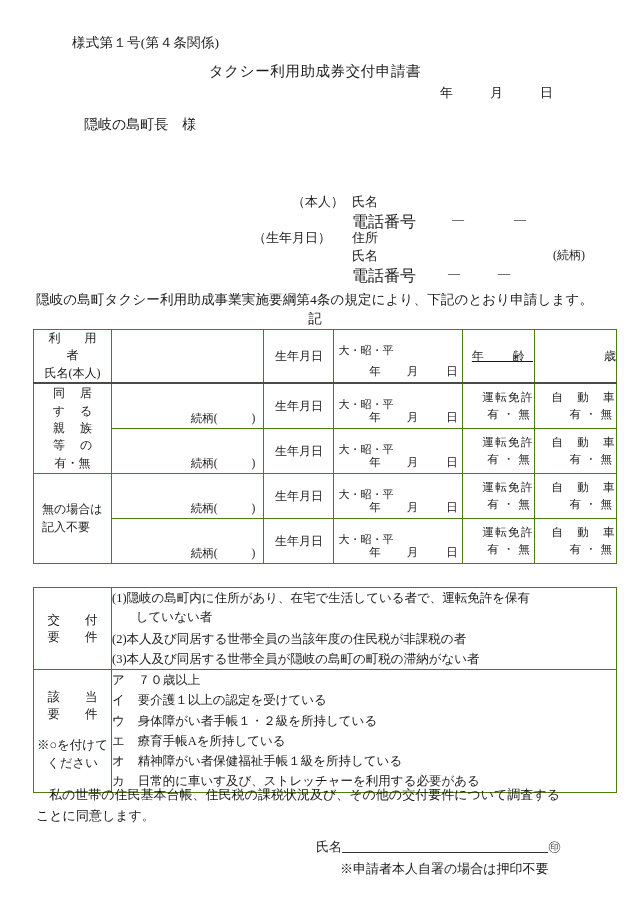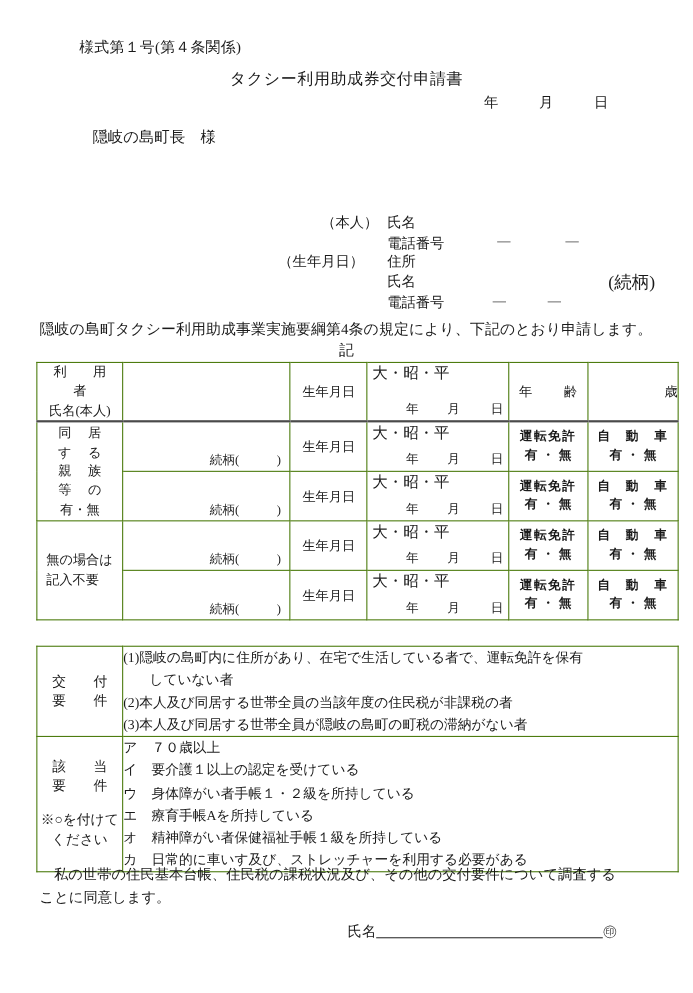--- a/index.html
+++ b/index.html
@@ -52,37 +52,37 @@
   .appl-row {
     font-size: 13px;
   }
   .appl-title { left: 262px; top: 143px; }
   .appl-title .lbl { letter-spacing: 0.65em; }
 
   .honnin { left: 292px; top: 193px; }
   .dairi  { left: 253px; top: 229px; }
 
   .fld-name   { left: 352px; }
-  .fld-tel    { left: 352px; font-size: 13px; font-family: Liberation Serif, serif; }
+  .fld-tel    { left: 352px; font-size: 16px; font-family: Liberation Serif, serif; }
   .fld-addr   { left: 352px; }
 
   .r-name1 { top: 193px; }
   .r-tel1  { top: 212px; }
   .r-addr2 { top: 229px; }
   .r-name2 { top: 247px; }
   .r-tel2  { top: 266px; }
 
   .dash1 { left: 452px; }
   .dash2 { left: 514px; }
   .dash3 { left: 448px; }
   .dash4 { left: 498px; }
   .dash-mark { font-size: 12px; top: 212px; }
   .dash-mark2 { font-size: 12px; top: 266px; }
 
-  .zokugara-r { left: 553px; top: 247px; font-size: 16px; }
+  .zokugara-r { left: 553px; top: 247px; font-size: 12px; }
 
   
   .intro {
     left: 36px; top: 291px;
     font-size: 13.5px;
     letter-spacing: 0.01em;
   }
   .ki {
     left: 0; right: 0; top: 310px;
     text-align: center;
@@ -111,61 +111,60 @@
   .c-label  { width: 78px; text-align: center; }
   .c-name   { width: 152px; }
   .c-bdlbl  { width: 70px; text-align: center; }
   .c-bdval  { width: 128px; }
   .c-ex1    { width: 72px; text-align: center; }
   .c-ex2    { width: 82px; text-align: center; }
 
   .lab-2line { line-height: 1.45; }
   .lab-2line .l1 { letter-spacing: 0.5em; padding-left: 0.5em; }
   .bd-era {
-    position: absolute; left: 4px; top: 1px;
-    font-size: 14px;
+    position: absolute; left: 4px; top: 13px;
+    font-size: 11px;
   }
   .bd-ymd {
     position: absolute; left: 0; right: 4px; bottom: 3px;
     text-align: right;
     font-size: 11.5px;
   }
   .bd-ymd .y { margin-right: 26px; }
   .bd-ymd .m { margin-right: 28px; }
 
   .zoku {
     position: absolute; right: 8px; bottom: 2px;
     font-size: 11.5px;
   }
 
   .two-line {
     line-height: 1.5;
-    text-align: center;
+    text-align: right;
     font-size: 11.5px;
-    font-weight: bold;
   }
   .two-line .u { letter-spacing: 0.12em; }
   .two-line .d { letter-spacing: 0.35em; padding-left: 0.35em; }
 
-  .age-lbl { letter-spacing: 0.7em; padding-left: 0.7em; }
+  .age-lbl { letter-spacing: 0.7em; padding-left: 0.7em; text-decoration: underline; }
   .age-val { text-align: right; padding-right: 10px; }
 
   .thickline { border-top: 2px solid #4a4a4a !important; }
 
   
   #tbl-req {
     left: 33px; top: 587px;
     width: 584px;
     font-size: 12.5px;
   }
   #tbl-req td { vertical-align: middle; }
   .req-lab { width: 78px; text-align: center; }
   .req-body { padding: 5px 6px 5px 8px; line-height: 1.62; }
   .req-body .it { display: block; white-space: nowrap; }
-  .req-body .cont { display: block; padding-left: 1.9em; }
+  .req-body .cont { display: block; padding-left: 1.9em; font-family: Liberation Mono, monospace; }
 
   .req-lab .rl-main { letter-spacing: 0.5em; padding-left: 0.5em; display:block; }
   .req-lab .rl-note { display: block; margin-top: 13px; line-height: 1.45; font-size: 12.5px; }
 
   .abc { display: inline-block; width: 2.05em; }
 
   
   .consent {
     left: 36px; top: 784px;
     width: 568px;
@@ -414,14 +413,15 @@
 
   <div class="abs consent">
     <span class="p1 nowrap">私の世帯の住民基本台帳、住民税の課税状況及び、その他の交付要件について調査する</span>
     <span class="nowrap">ことに同意します。</span>
   </div>
 
   <div class="abs sig-wrap nowrap">
     <span class="sig-label">氏名</span><span class="sig-line"></span><span class="seal">㊞</span>
   </div>
 
+  <div class="abs sig-note nowrap">※申請者本人自署の場合は押印不要</div>
 
 </div>
 
 </body></html>

